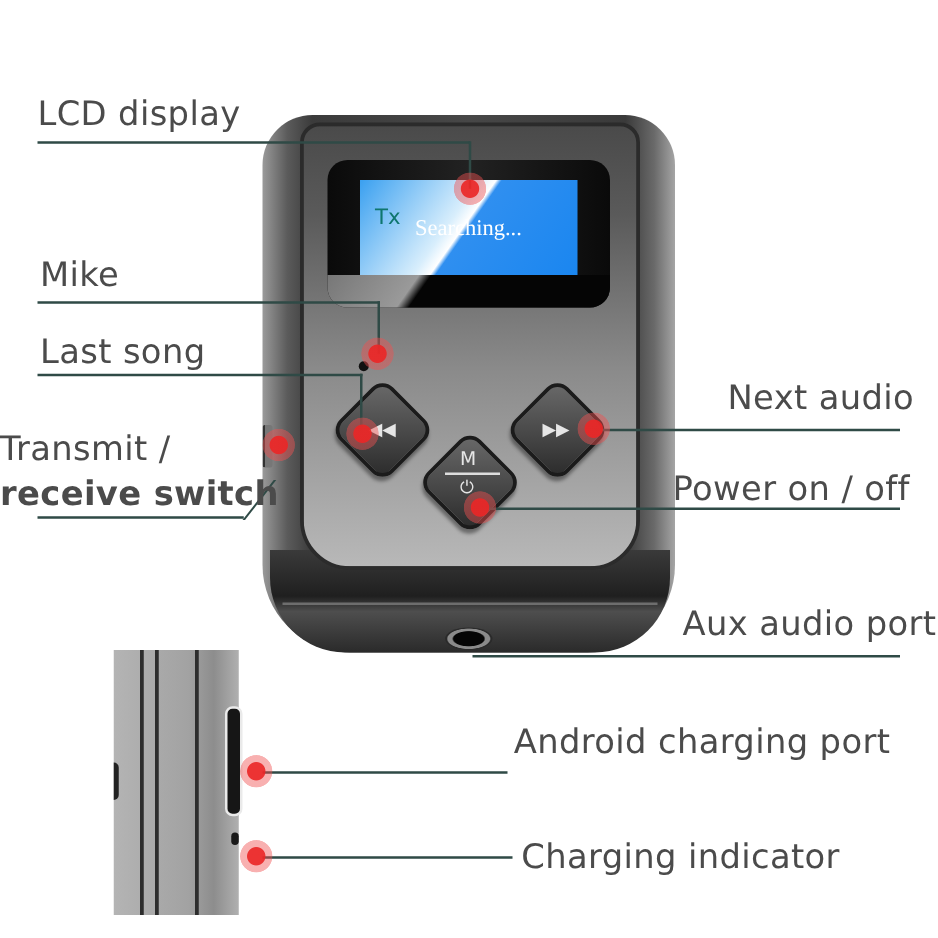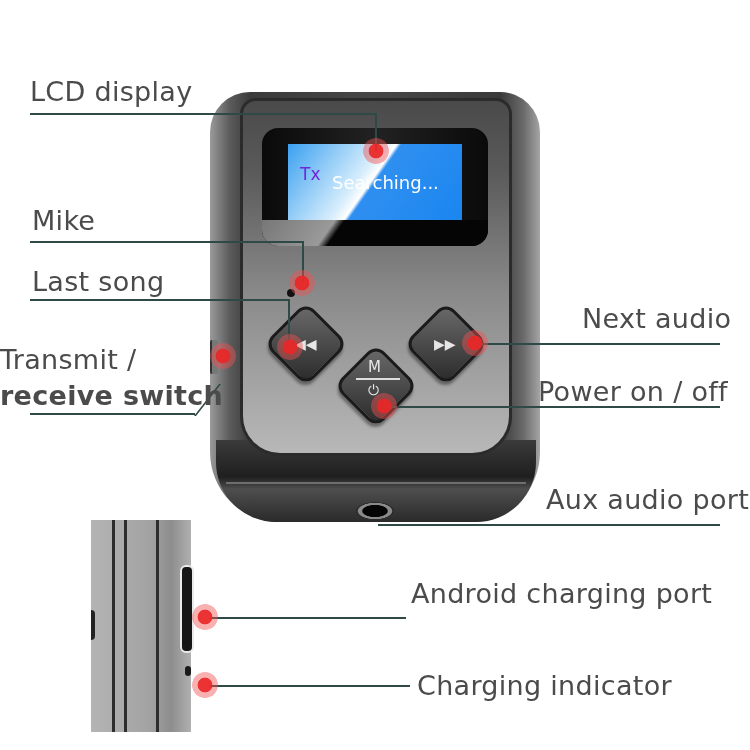--- a/index.html
+++ b/index.html
@@ -24,22 +24,22 @@
   .device-base { position: absolute; left: 216px; top: 440px; width: 320px; height: 82px; border-radius: 0 0 60px 60px;
                  background: linear-gradient(180deg, #3a3a3a 0%, #1f1f1f 45%, #4e4e4e 60%, #2a2a2a 100%); }
   .base-seam { position: absolute; left: 226px; top: 482px; width: 300px; height: 2px; background: #6e6e6e; }
   .aux-port { position: absolute; left: 356px; top: 502px; width: 38px; height: 18px; border-radius: 50%;
               background: radial-gradient(ellipse, #050505 0 45%, #8a8a8a 50% 62%, #2a2a2a 66%); }
 
   .screen-bezel { position: absolute; left: 262px; top: 128px; width: 226px; height: 118px; border-radius: 16px;
                   background: linear-gradient(90deg, #0a0a0a, #222 50%, #0a0a0a); }
   .screen { position: absolute; left: 288px; top: 144px; width: 174px; height: 76px;
             background: linear-gradient(125deg, #3aa0f0 0%, #d8eefc 42%, #ffffff 48%, #2f8ff0 50%, #1a86f0 100%); overflow: hidden; }
-  .screen-mode { position: absolute; left: 300px; top: 164px; font-size: 17px; color: #6d28d9; }
-  .screen-status { position: absolute; left: 332px; top: 172px; font-size: 18px; color: #ffffff; }
+  .screen-mode { position: absolute; left: 300px; top: 164px; font-size: 17px; color: #0f766e; }
+  .screen-status { position: absolute; left: 332px; top: 172px; font-size: 18px; color: #ffffff; font-family: Liberation Serif, serif; }
   .screen-lower { position: absolute; left: 262px; top: 220px; width: 226px; height: 26px; border-radius: 0 0 16px 16px;
                   background: linear-gradient(125deg, #777 0%, #9a9a9a 30%, #050505 34%, #050505 100%); }
 
   .mic-hole { position: absolute; left: 287px; top: 289px; width: 8px; height: 8px; border-radius: 50%; background: #111; }
 
   .btn { position: absolute; width: 60px; height: 60px; transform: rotate(45deg); border-radius: 12px;
          background: linear-gradient(135deg, #6a6a6a, #444 60%, #2a2a2a); border: 3px solid #1b1b1b;
          box-shadow: 2px 3px 3px rgba(0,0,0,0.4); }
   .btn-glyph { position: absolute; color: #e6e6e6; font-size: 14px; line-height: 1; text-align: center; }
 

